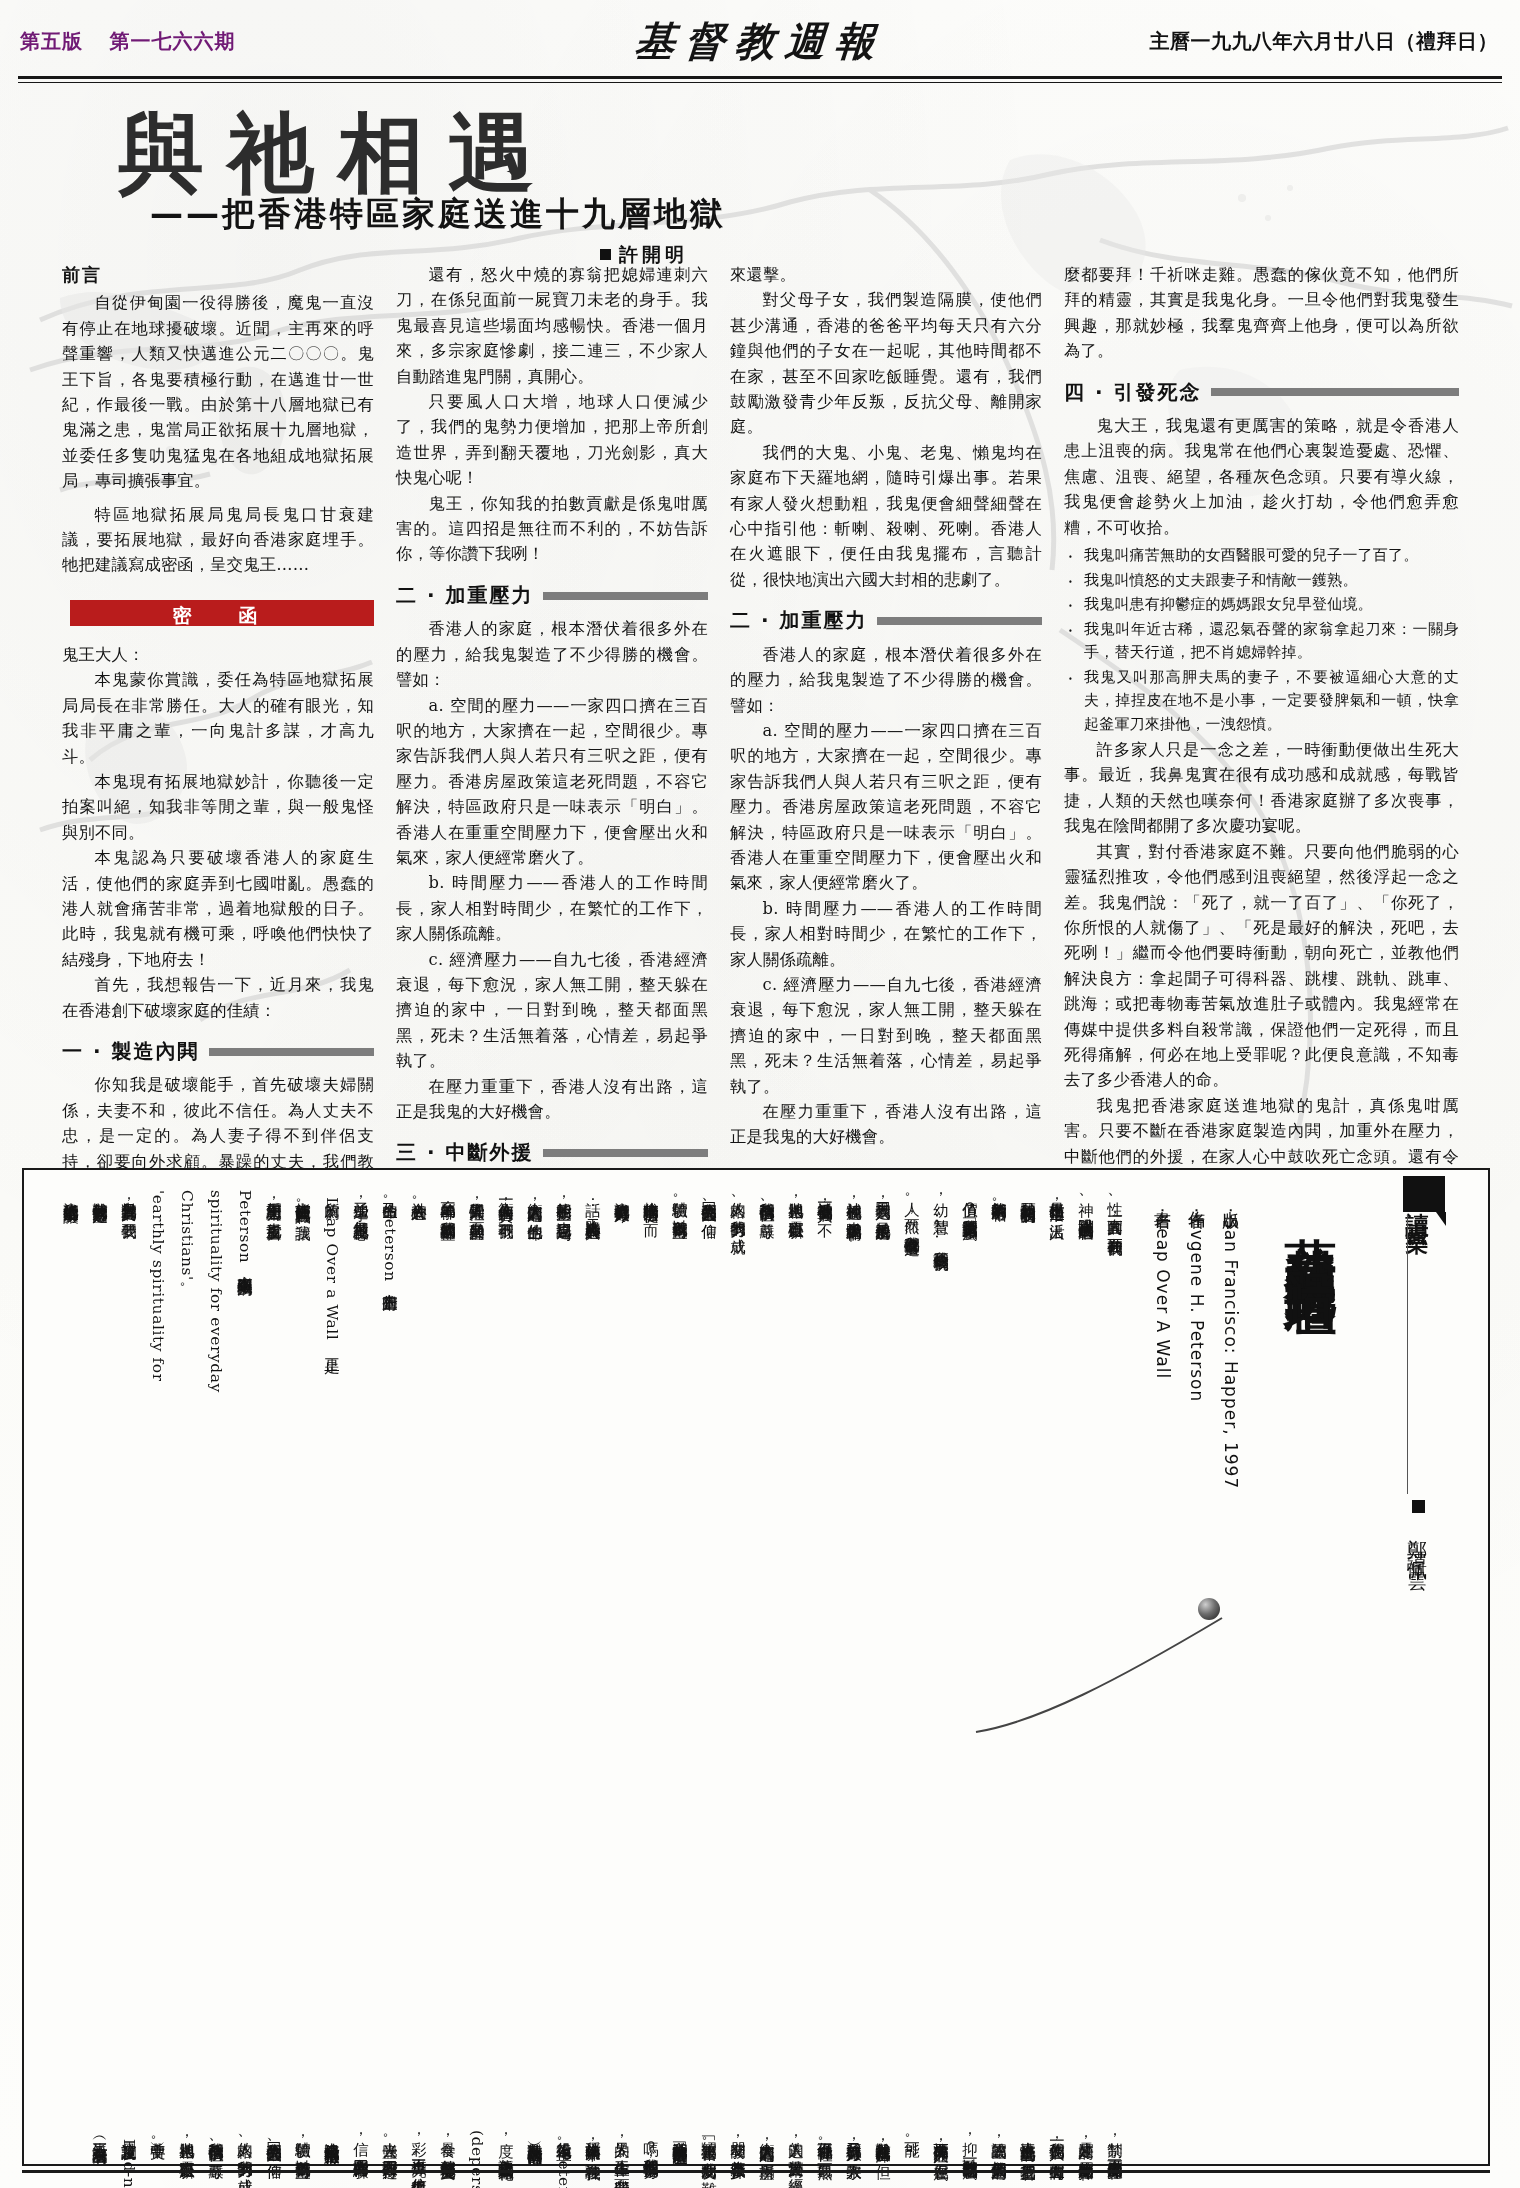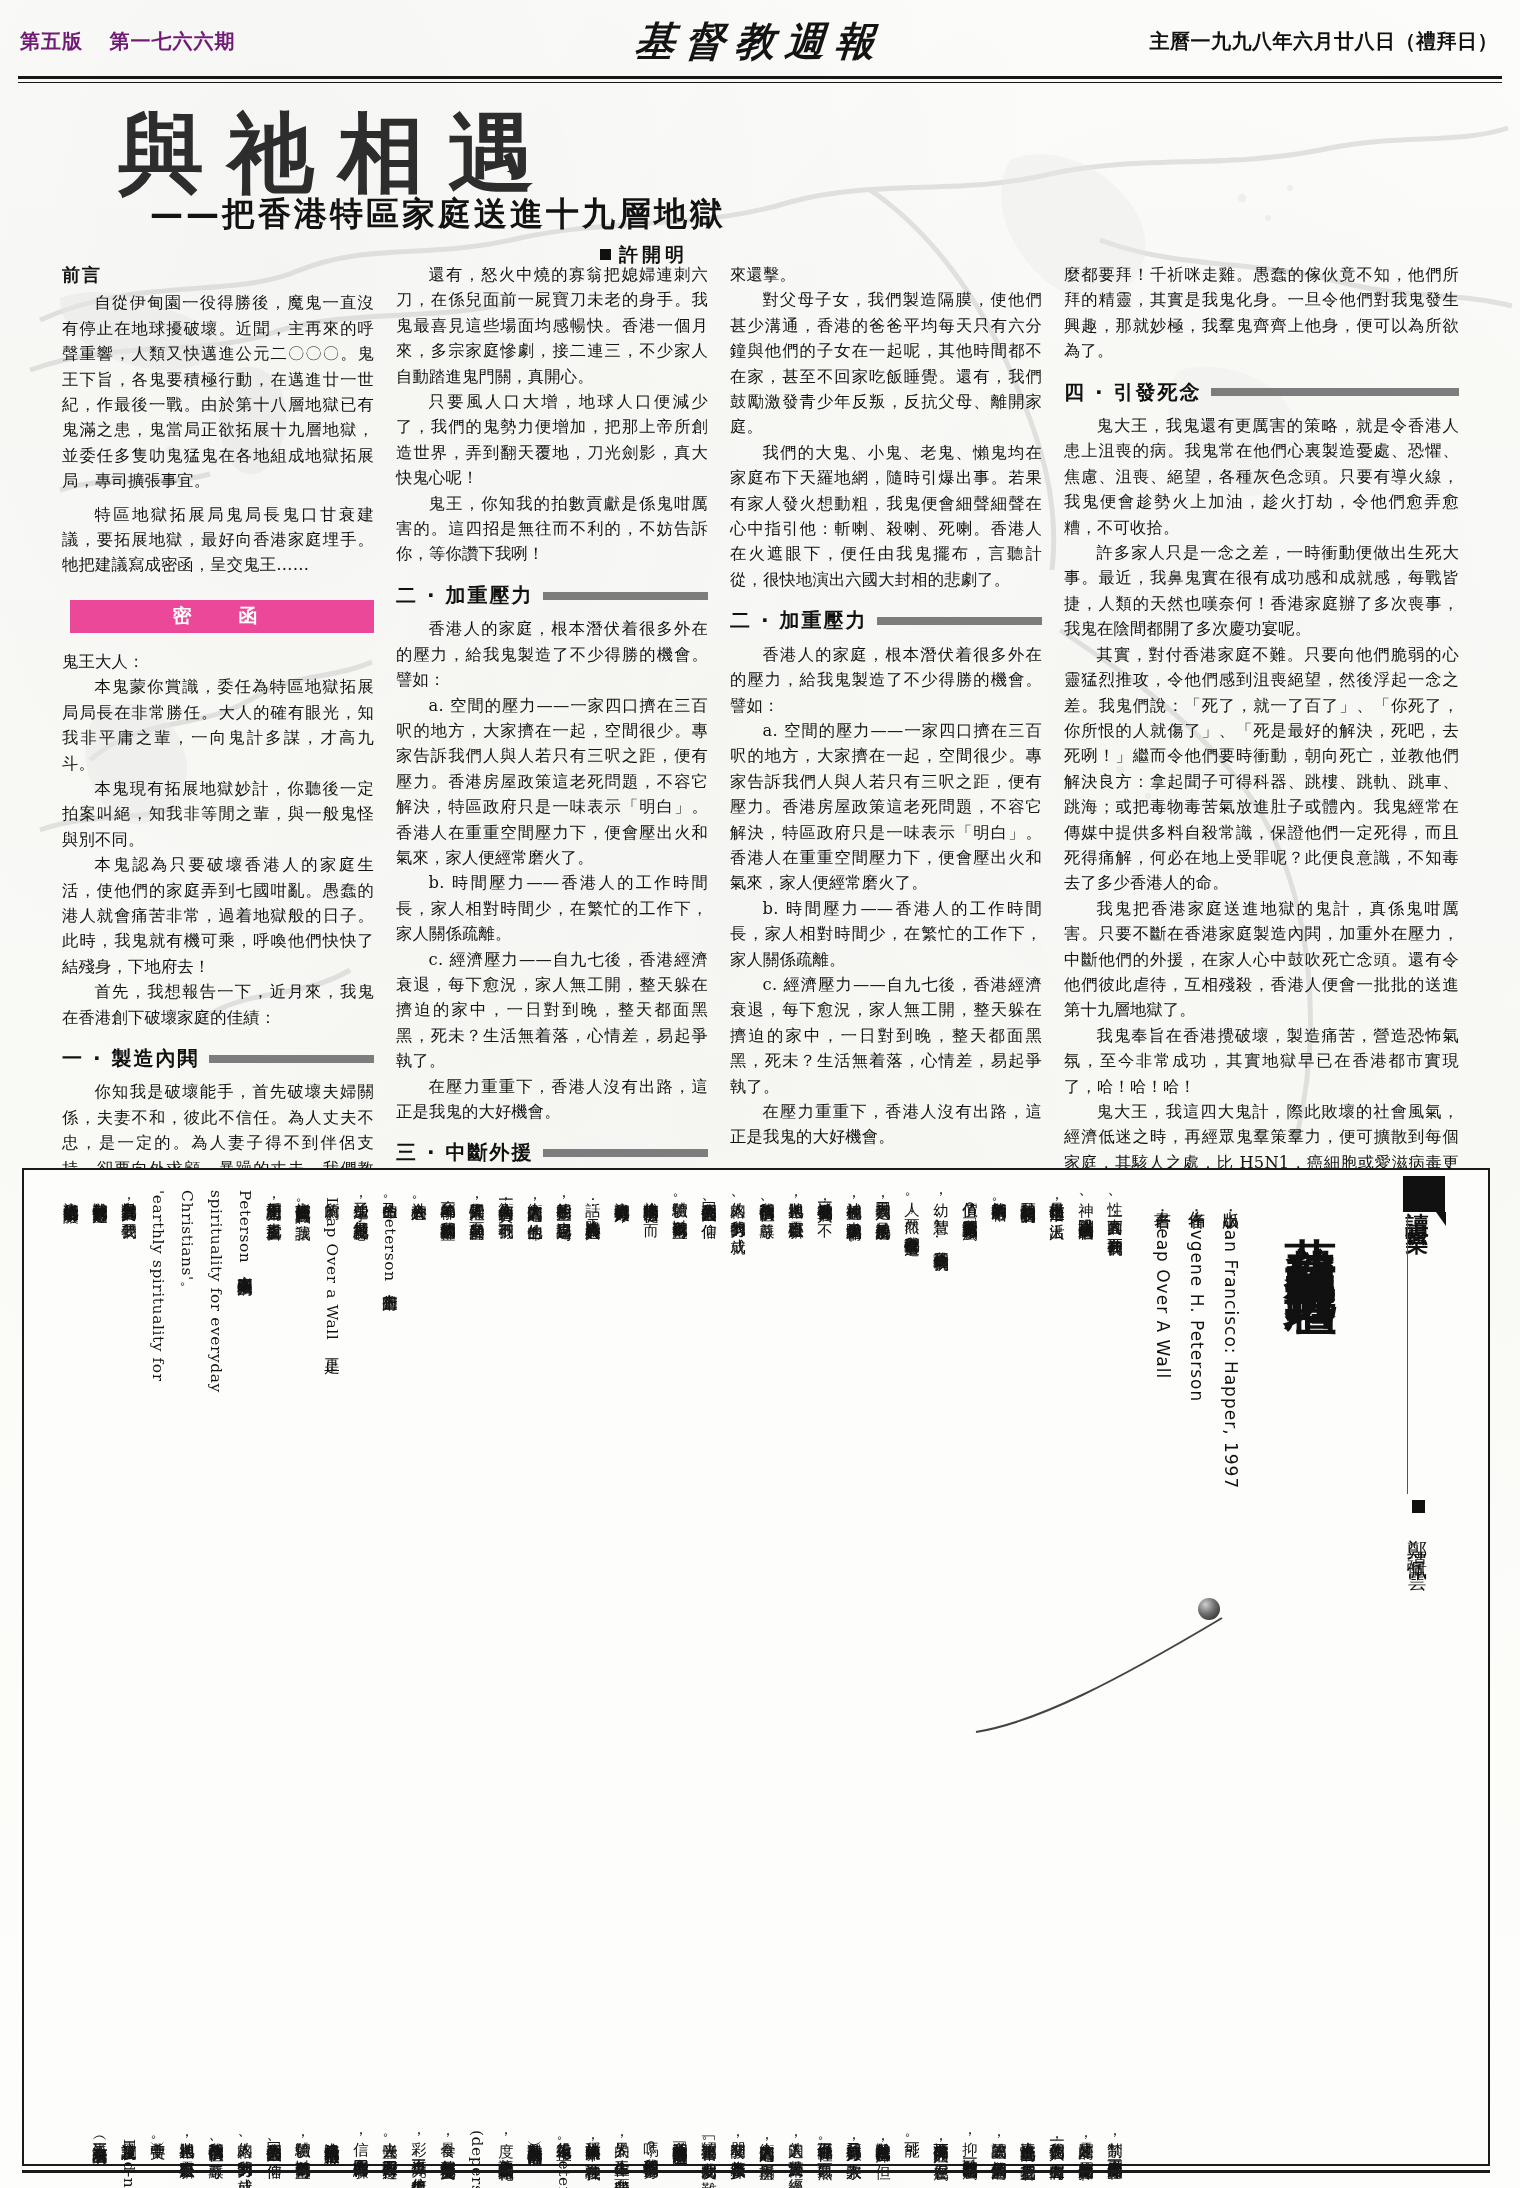--- a/index.html
+++ b/index.html
@@ -117,22 +117,22 @@
   .lead-label{
     font-family:"DejaVu Sans","Liberation Sans",sans-serif;
     font-weight:bold;font-size:18px;letter-spacing:2px;margin-bottom:3px;
   }
   .spacer{height:14px;}
   .spacer-sm{height:8px;}
 
   
   .secret-banner{
     margin:22px 0 16px 8px;
-    background:#ec4899;
-    height:33px;
+    background:#b91c1c;
+    height:26px;
     position:relative;
   }
   .secret-banner span{
     position:absolute;left:0;right:0;top:3px;text-align:center;
     font-family:"DejaVu Sans","Liberation Sans",sans-serif;
     font-weight:bold;font-size:19px;letter-spacing:14px;color:#ffffff;
   }
 
   
   .sec-head{
@@ -381,20 +381,27 @@
 
     <div class="col" id="col4">
       <p class="noind">麼都要拜！千祈咪走雞。愚蠢的傢伙竟不知，他們所拜的精靈，其實是我鬼化身。一旦令他們對我鬼發生興趣，那就妙極，我羣鬼齊齊上他身，便可以為所欲為了。</p>
 
       <div class="sec-head">
         <span class="txt">四 · 引發死念</span>
         <span class="bar"></span>
       </div>
       <p>鬼大王，我鬼還有更厲害的策略，就是令香港人患上沮喪的病。我鬼常在他們心裏製造憂處、恐懼、焦慮、沮喪、絕望，各種灰色念頭。只要有導火線，我鬼便會趁勢火上加油，趁火打劫，令他們愈弄愈糟，不可收拾。</p>
 
+      <ul class="dots">
+        <li>我鬼叫痛苦無助的女酉醫眼可愛的兒子一了百了。</li>
+        <li>我鬼叫憤怒的丈夫跟妻子和情敵一鑊熟。</li>
+        <li>我鬼叫患有抑鬱症的媽媽跟女兒早登仙境。</li>
+        <li>我鬼叫年近古稀，還忍氣吞聲的家翁拿起刀來：一關身手，替天行道，把不肖媳婦幹掉。</li>
+        <li>我鬼又叫那高胛夫馬的妻子，不要被逼細心大意的丈夫，掉捏皮在地不是小事，一定要發脾氣和一頓，快拿起釜軍刀來掛他，一洩怨憤。</li>
+      </ul>
 
       <p>許多家人只是一念之差，一時衝動便做出生死大事。最近，我鼻鬼實在很有成功感和成就感，每戰皆捷，人類的天然也嘆奈何！香港家庭辦了多次喪事，我鬼在陰間都開了多次慶功宴呢。</p>
       <p>其實，對付香港家庭不難。只要向他們脆弱的心靈猛烈推攻，令他們感到沮喪絕望，然後浮起一念之差。我鬼們說：「死了，就一了百了」、「你死了，你所恨的人就傷了」、「死是最好的解決，死吧，去死咧！」繼而令他們要時衝動，朝向死亡，並教他們解決良方：拿起聞子可得科器、跳樓、跳軌、跳車、跳海；或把毒物毒苦氣放進肚子或體內。我鬼經常在傳媒中提供多料自殺常識，保證他們一定死得，而且死得痛解，何必在地上受罪呢？此便良意識，不知毒去了多少香港人的命。</p>
       <p>我鬼把香港家庭送進地獄的鬼計，真係鬼咁厲害。只要不斷在香港家庭製造內閧，加重外在壓力，中斷他們的外援，在家人心中鼓吹死亡念頭。還有令他們彼此虐待，互相殘殺，香港人便會一批批的送進第十九層地獄了。</p>
       <p>我鬼奉旨在香港攪破壞，製造痛苦，營造恐怖氣氛，至今非常成功，其實地獄早已在香港都市實現了，哈！哈！哈！</p>
       <p>鬼大王，我這四大鬼計，際此敗壞的社會風氣，經濟低迷之時，再經眾鬼羣策羣力，便可擴散到每個家庭，其駭人之處，比 H5N1，癌細胞或愛滋病毒更甚呢？近聞，不少基督徒家庭也逃不過我鬼魔掌，弄到一塌糊塗呢！撒但萬歲！我自己萬歲！</p>
 
       <div class="signoff">
         <p>順祝</p>
         <p class="noind">鬼王鬼咁健康，鬼事順利，鬼域鴻圖大展！</p>

